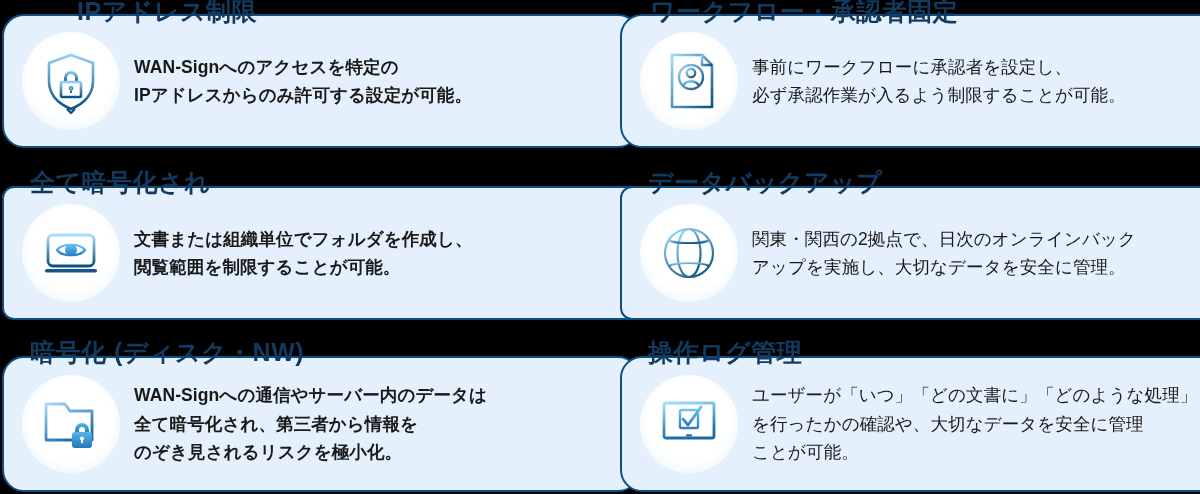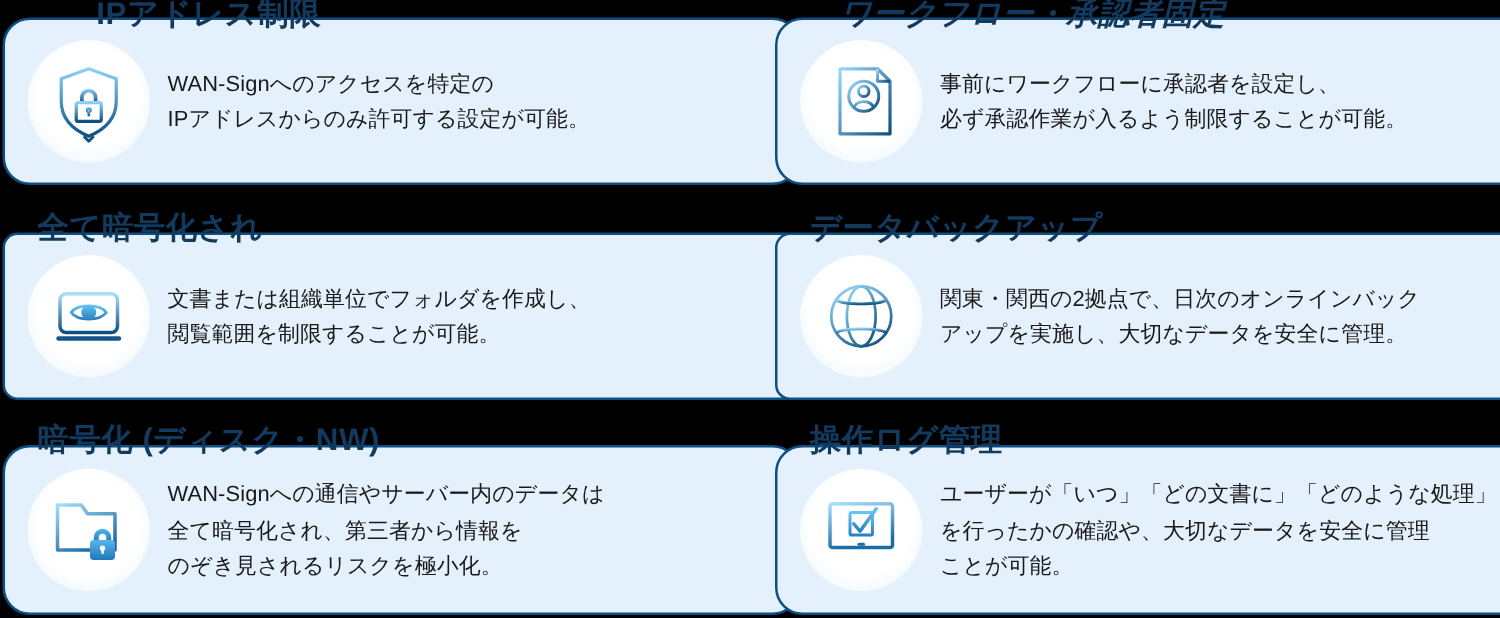--- a/index.html
+++ b/index.html
@@ -21,40 +21,40 @@
   .card {
     position: absolute;
     box-sizing: border-box;
     background: #e4f0fb;
     border: 2px solid #0d4f82;
     border-radius: 22px;
     display: flex;
     align-items: center;
   }
   
-  .col-l { left: 2px;   width: 638px; }
+  .col-l { left: 2px;   width: 638px; font-weight: bold; }
   .col-r { left: 620px; width: 632px; }
   
   .row-1 { top: 14px;  height: 134px; }
   .row-2 { top: 186px; height: 134px; border-radius: 12px; }
   .row-3 { top: 356px; height: 136px; }
 
   .card-title {
     position: absolute;
     z-index: 5;
     color: #123a5e;
     font-weight: bold;
     font-size: 25px;
     line-height: 1;
     letter-spacing: 0.5px;
     white-space: nowrap;
     font-family: "Liberation Sans", "DejaVu Sans", sans-serif;
   }
   .t-r1l { left: 30px;  top: -1px; margin-left: 47px; }
-  .t-r1r { left: 672px; top: -1px; font-style: italic; }
+  .t-r1r { left: 650px; top: -1px; }
   .t-r2l { left: 30px;  top: 170px; }
   .t-r2r { left: 648px; top: 170px; text-align: right; }
   .t-r3l { left: 30px;  top: 340px; }
   .t-r3r { left: 648px; top: 340px; }
 
   .icon-wrap {
     flex: 0 0 auto;
     width: 98px;
     height: 98px;
     margin-left: 18px;

